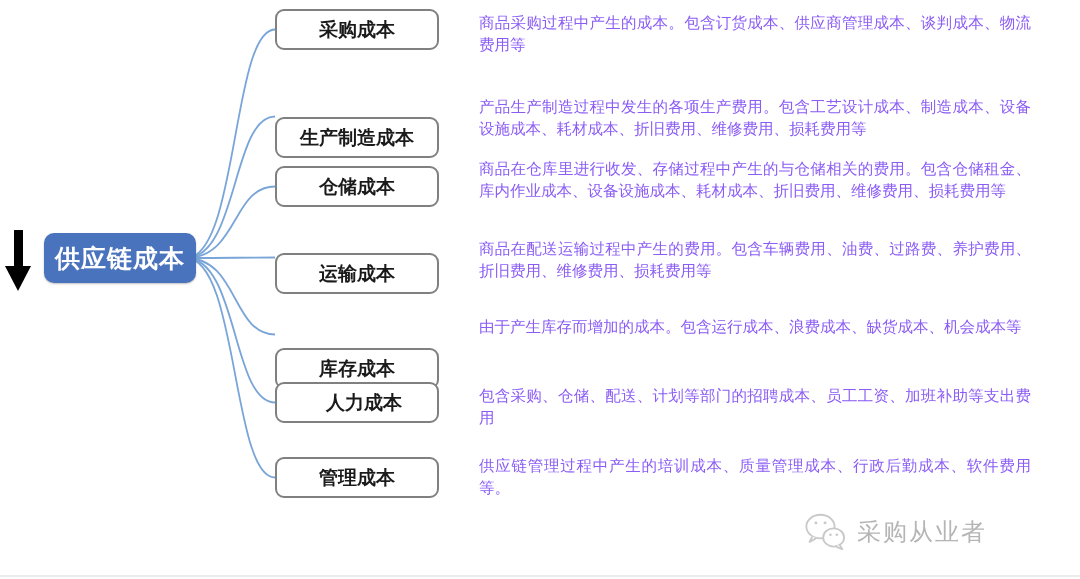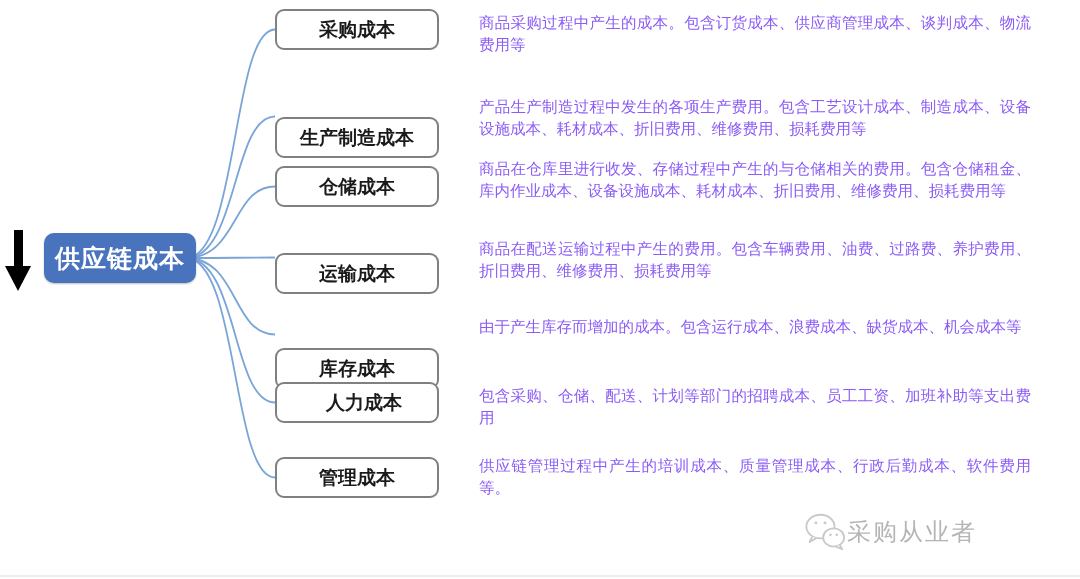--- a/index.html
+++ b/index.html
@@ -19,21 +19,21 @@
     position:absolute;left:275px;width:164px;height:41px;box-sizing:border-box;
     background:#ffffff;border:2px solid #808080;border-radius:9px;
     display:flex;align-items:center;justify-content:center;
     font-weight:bold;font-size:19px;color:#1a1a1a;
   }
   .branch-desc{
     position:absolute;left:479px;width:552px;
     font-size:15.5px;line-height:22px;color:#8b5cf6;text-align:justify;
   }
   .watermark{
-    position:absolute;left:803px;top:512px;display:flex;align-items:center;
+    position:absolute;left:803px;top:512px;display:flex;align-items:center;gap:10px;
     color:#b5b5b5;font-size:24px;letter-spacing:2px;
   }
   .watermark svg{display:block;}
   .bottom-divider{
     position:absolute;left:0;top:575px;width:1080px;height:2px;background:#ececec;
   }
 </style>
 </head>
 <body>
 

